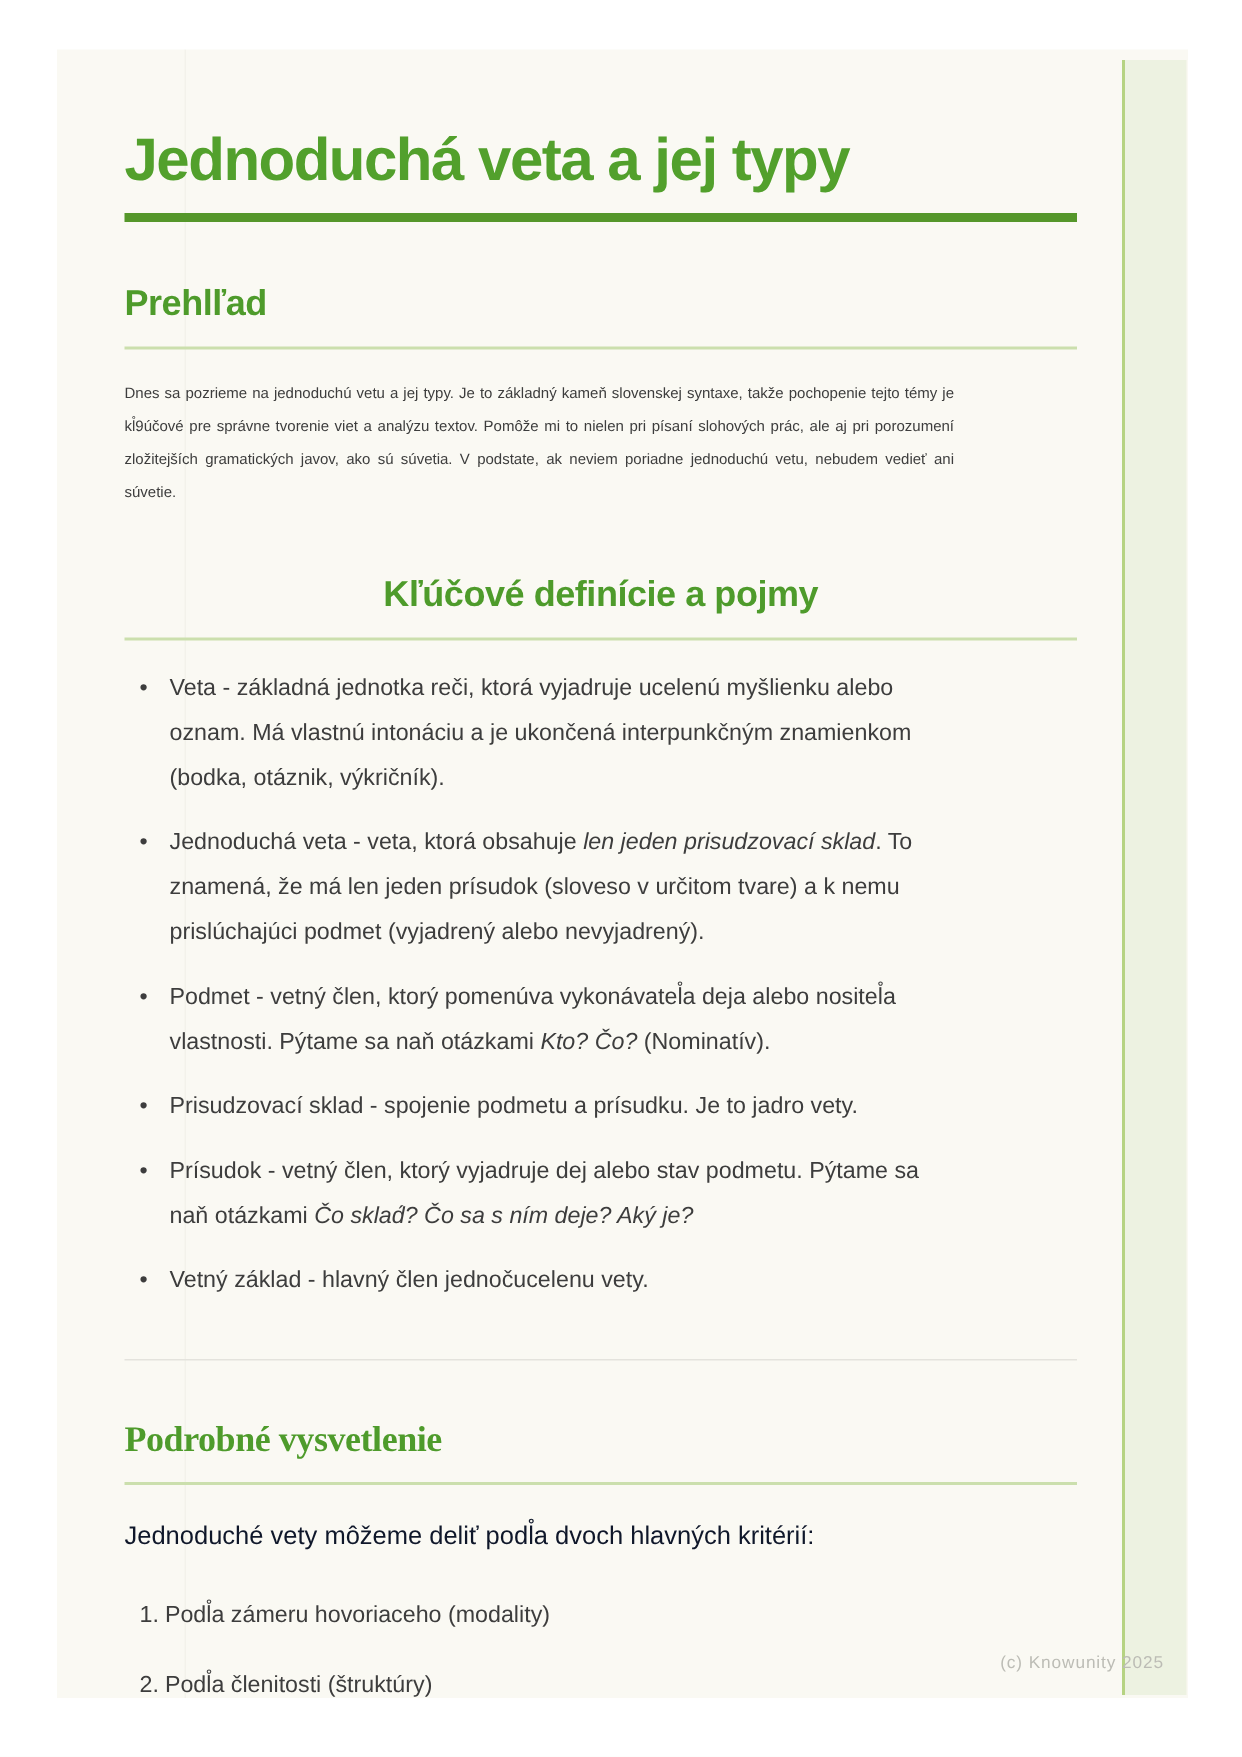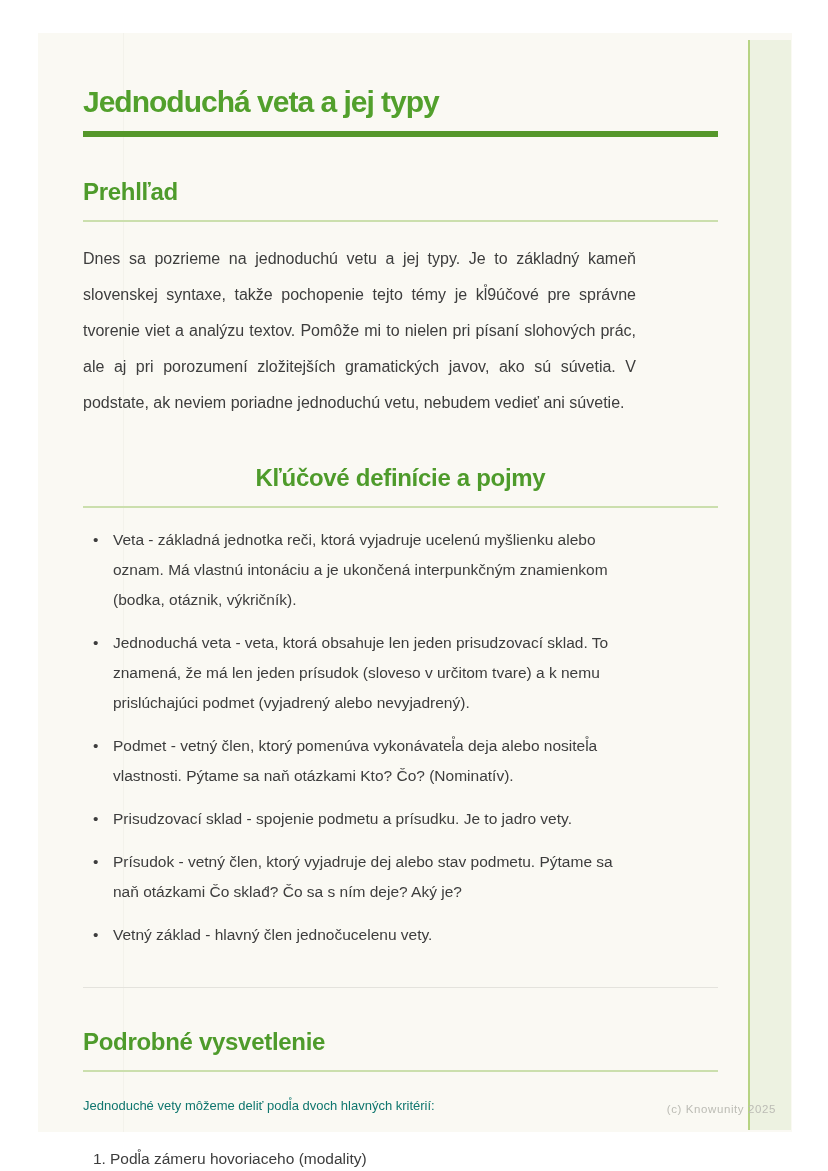--- a/index.html
+++ b/index.html
@@ -26,21 +26,21 @@
     position: absolute;
     left: 85px; top: 0; bottom: 0;
     width: 1px;
     background: rgba(120,120,100,0.05);
   }
   .content {
     position: relative;
     padding: 52px 74px 0 45px; 
   }
   h1 {
-    font-size: 30px;
+    font-size: 40px;
     font-weight: bold;
     letter-spacing: -1px;
     color: #52a02c;
     line-height: 1.1;
   }
   .title-rule {
     height: 6px;
     background: #55972a;
     margin-top: 13px;
   }
@@ -52,22 +52,22 @@
   }
   .h2-rule {
     height: 2px;
     background: #cbdfad;
     margin-top: 14px;
   }
   .sec-overview h2 { margin-top: 41px; }
   .body-par {
     margin-top: 19px;
     width: 553px;
-    font-size: 16px;
-    line-height: 36px;
+    font-size: 10px;
+    line-height: 22px;
     color: #3d3d3d;
     text-align: justify;
   }
   .sec-definitions h2 { margin-top: 43px; text-align: center; }
   ul.defs {
     margin-top: 17px;
     list-style: none;
     width: 540px;
   }
   ul.defs li {
@@ -78,43 +78,43 @@
     line-height: 30px;
     color: #3d3d3d;
   }
   ul.defs li::before {
     content: "\2022";
     position: absolute;
     left: 10px;
     color: #3d3d3d;
   }
   ul.defs .term { font-weight: normal; }
-  ul.defs .it { }
+  ul.defs .it { font-style: italic; }
   .divider {
     height: 1px;
     background: #e4e3dd;
     margin-top: 37px;
   }
-  .sec-explanation h2 { margin-top: 40px; }
+  .sec-explanation h2 { margin-top: 40px; font-family: Liberation Serif, serif; }
   .intro-par {
     margin-top: 19px;
     width: 553px;
-    font-size: 13px;
+    font-size: 17px;
     line-height: 29px;
-    color: #0f766e;
+    color: #0f172a;
   }
   .criteria {
     margin-top: 24px;
     padding-left: 10px;
   }
   .criteria-item {
     font-size: 15.5px;
     line-height: 29px;
     color: #3d3d3d;
-    margin-bottom: 2px;
+    margin-bottom: 18px;
   }
   .criteria-item .num { margin-right: 4px; }
   .watermark {
     position: absolute;
     top: 1070px;
     right: 16px;
     font-size: 11.5px;
     letter-spacing: 0.6px;
     color: #bcbcb5;
     z-index: 2;

